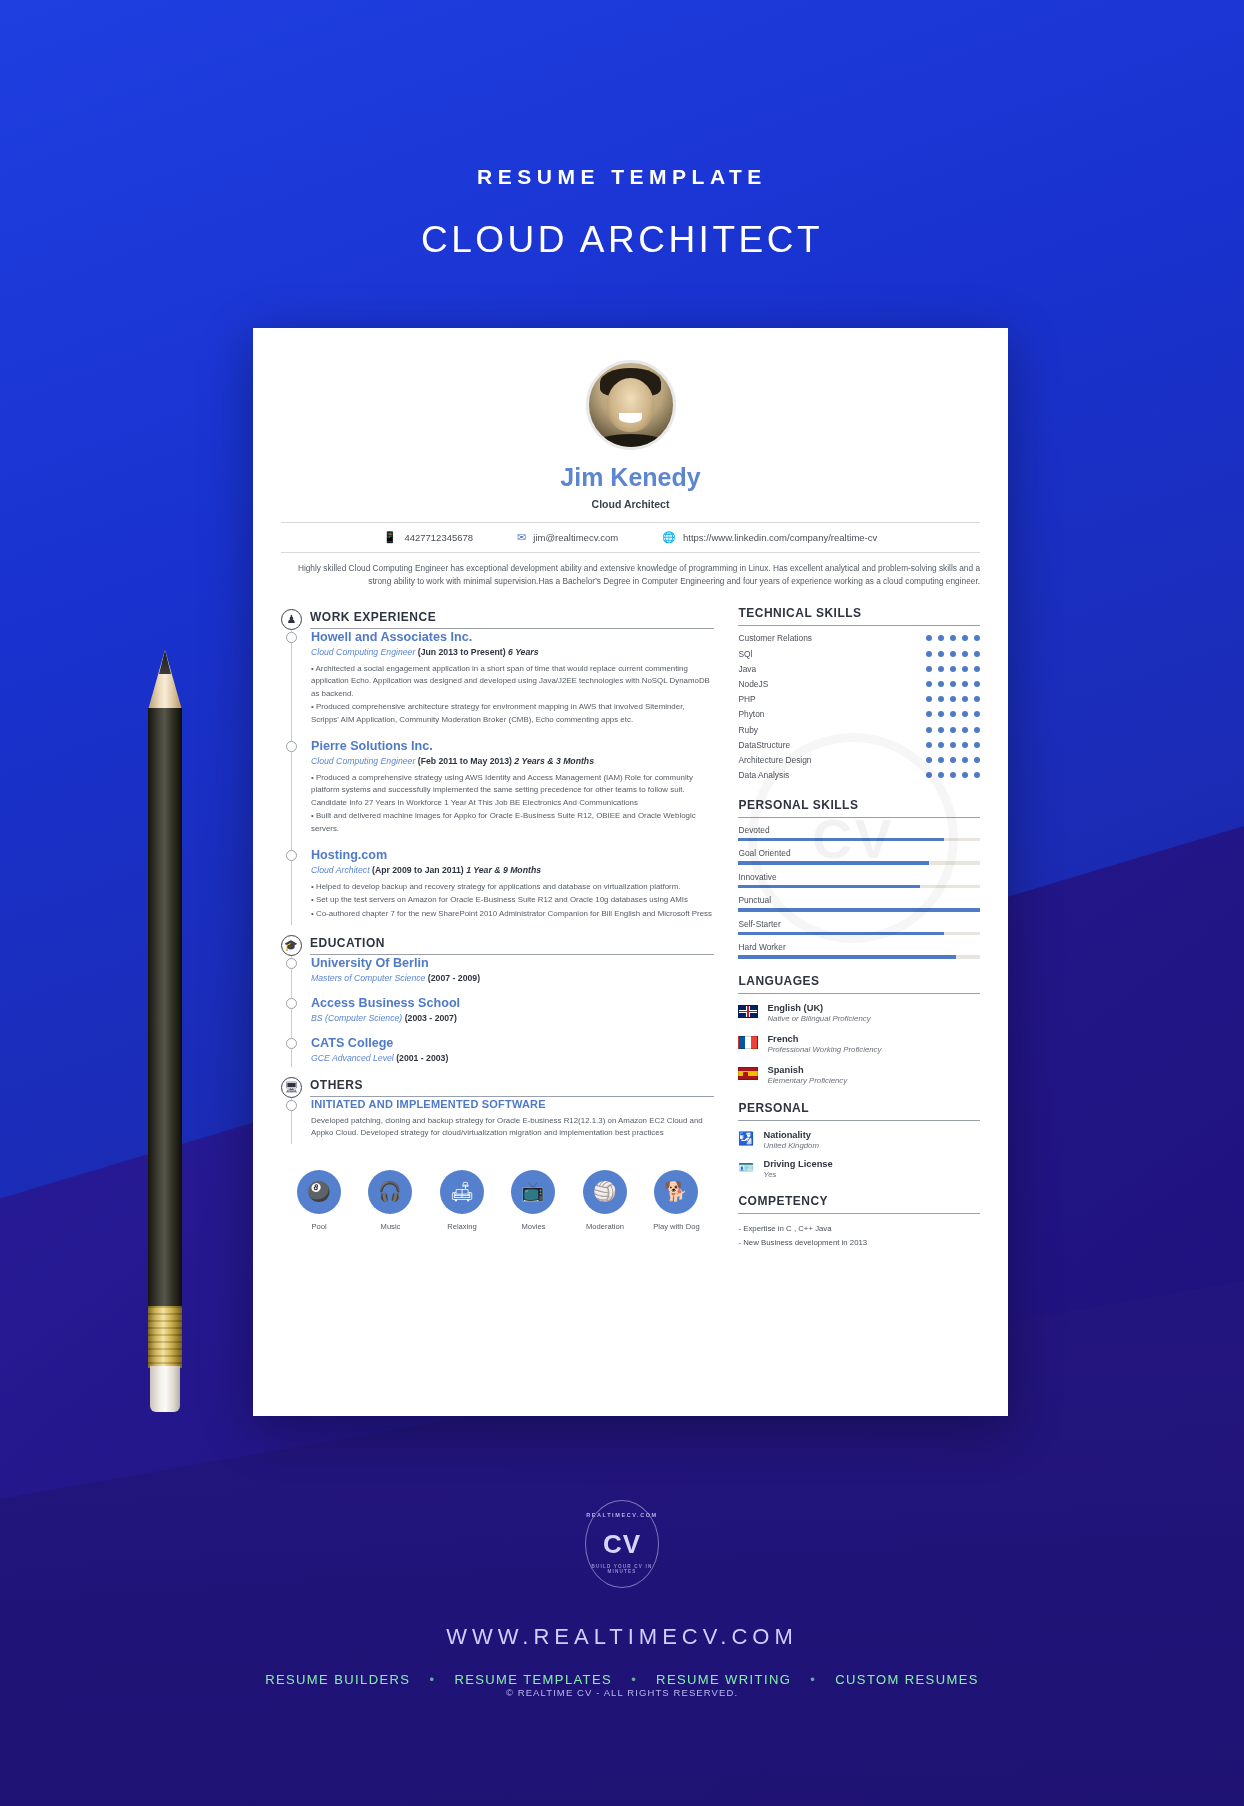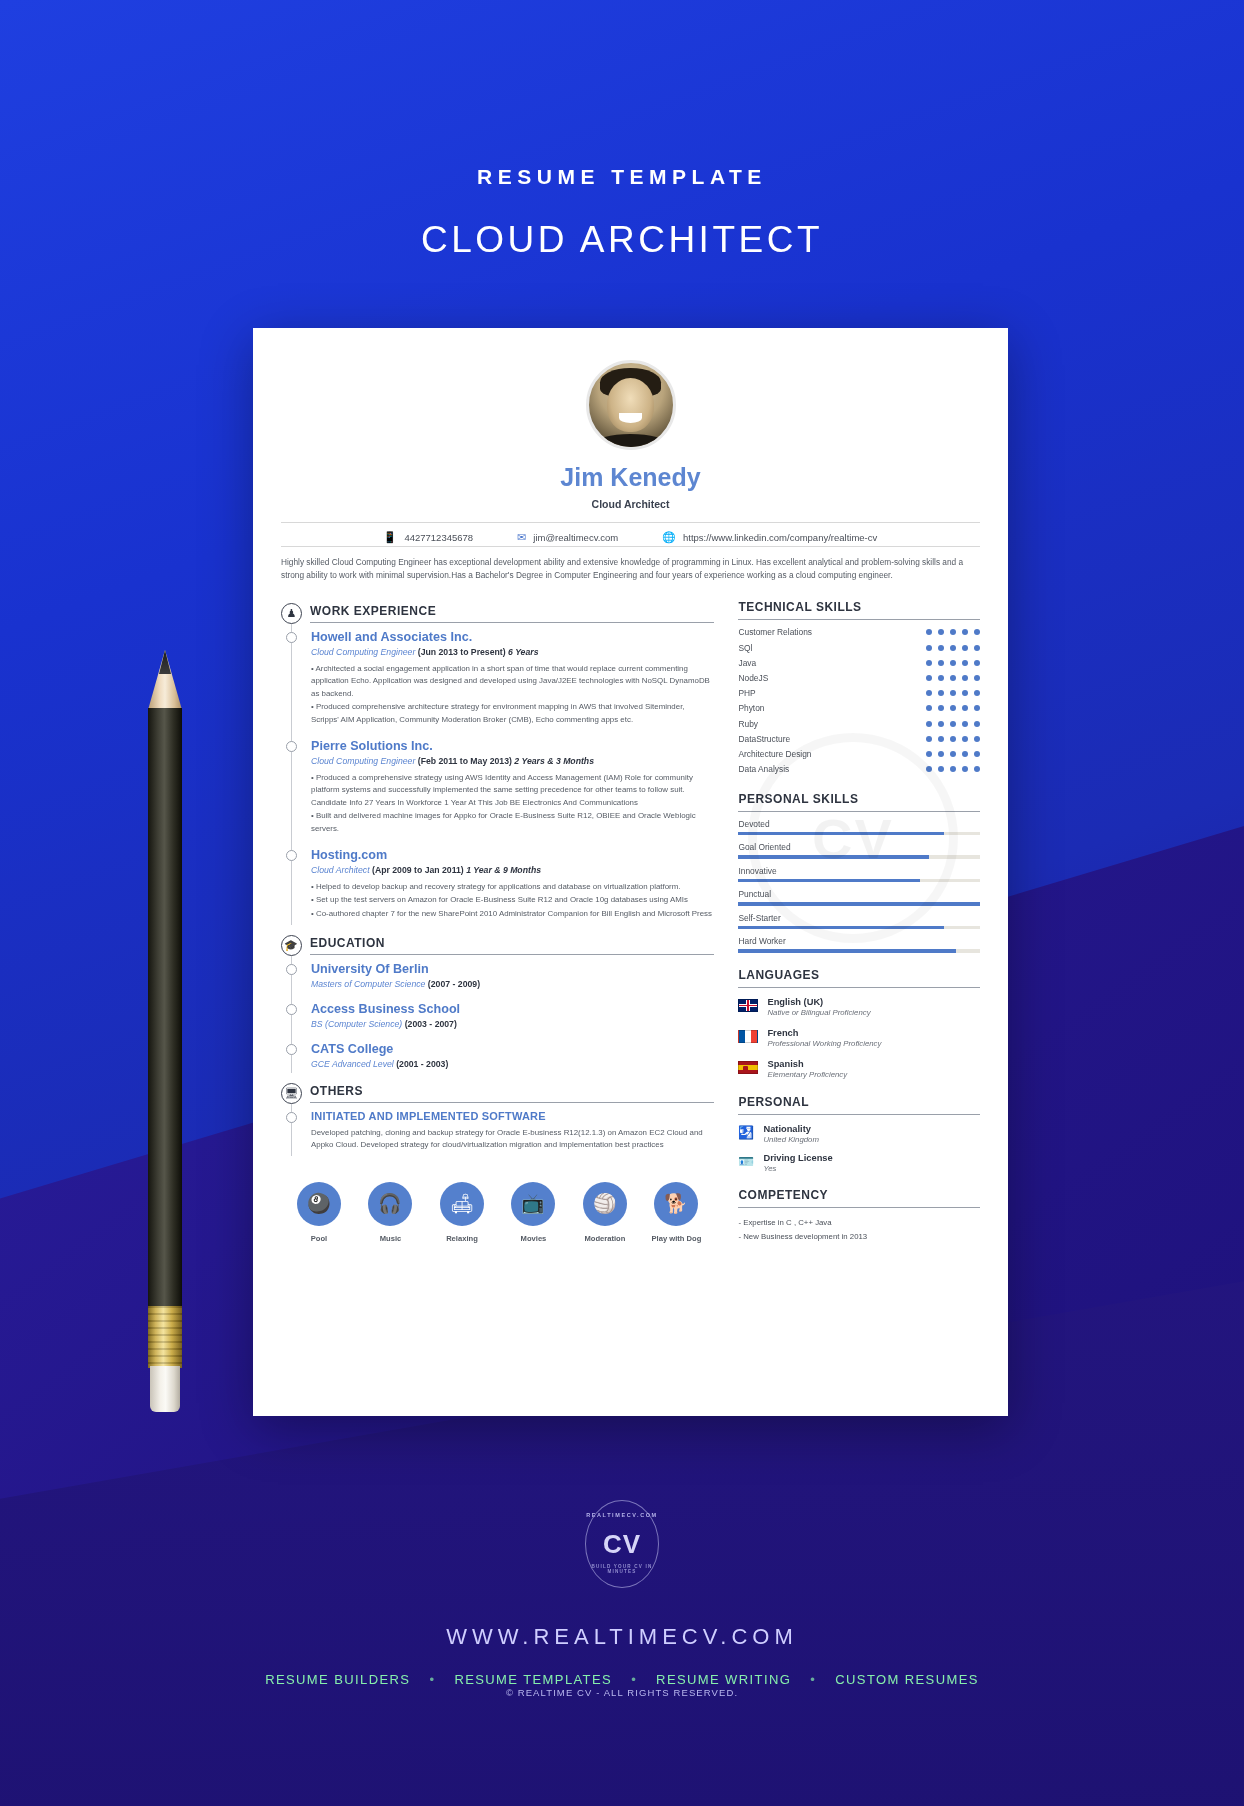--- a/index.html
+++ b/index.html
@@ -102,40 +102,40 @@
     background: #1c1812; border-radius: 50% 50% 0 0; }
 
   .name { text-align: center; margin-top: 13px; font-size: 25px; font-weight: 700; color: #5d86d1; }
   .role { text-align: center; margin-top: 6px; font-size: 10.5px; font-weight: 700; color: #3b4250; }
 
   .contact-rule { border-top: 1px solid #d8d8d8; margin-top: 12px; }
   .contacts { display: flex; justify-content: center; gap: 44px; padding: 9px 0 2px; }
   .ci { display: flex; align-items: center; gap: 7px; font-size: 9.5px; color: #4a4f58; }
   .ci .g { font-size: 11px; color: #4a76cc; line-height: 1; }
   .summary {
-    border-top: 1px solid #d8d8d8; margin-top: 1px; padding-top: 9px;
-    font-size: 8.3px; line-height: 1.62; color: #555b64; text-align: left;
+    border-top: 1px solid #d8d8d8; margin-top: 7px; padding-top: 9px;
+    font-size: 8.3px; line-height: 1.62; color: #555b64; text-align: right;
   }
 
   
   .cols { display: flex; gap: 24px; margin-top: 16px; }
   .col-left { width: 436px; }
   .col-right { width: 243px; }
 
   
   .sec { display: flex; align-items: center; gap: 8px; margin-top: 4px; }
   .sec-ic {
     width: 21px; height: 21px; border-radius: 50%; border: 1.4px solid #3c4250;
     display: flex; align-items: center; justify-content: center;
     font-size: 11px; color: #2e3440; flex: none;
   }
   .sec-t { font-size: 12px; font-weight: 700; color: #2e3440; letter-spacing: .5px;
            flex: 1; border-bottom: 1.5px solid #9aa0aa; padding-bottom: 4px; }
 
-  .tl { margin-left: 10px; border-left: 1px solid #c9ccd2; padding-left: 19px; position: relative; padding-top: 6px; padding-bottom: 4px; }
+  .tl { margin-left: 10px; border-left: 1px solid #c9ccd2; padding-left: 19px; position: relative; padding-bottom: 4px; }
   .item { position: relative; margin-bottom: 13px; }
   .item:last-child { margin-bottom: 0; }
   .dot { position: absolute; left: -25px; top: 2px; width: 11px; height: 11px;
          border-radius: 50%; border: 1.4px solid #9aa0aa; background: #fff; }
   .co { font-size: 12.6px; font-weight: 700; color: #4f7ac8; line-height: 1.25; }
   .meta { font-size: 8.7px; color: #3c4250; margin-top: 1px; }
   .meta .pos { font-style: italic; color: #5d86d1; }
   .meta .dt { font-weight: 700; color: #2e3440; }
   .meta .dur { font-style: italic; font-weight: 700; color: #2e3440; }
   .bullets { font-size: 7.9px; line-height: 1.58; color: #565c65; margin-top: 6px; }
@@ -146,21 +146,21 @@
   .edu-deg b { font-weight: 700; }
 
   .oth-t { font-size: 11px; font-weight: 700; color: #4f7ac8; letter-spacing: .2px; }
   .oth-b { font-size: 7.9px; line-height: 1.6; color: #565c65; margin-top: 5px; }
 
   
   .hobbies { display: flex; justify-content: space-between; margin: 26px 6px 0; }
   .hob { width: 64px; text-align: center; }
   .hob-c { width: 44px; height: 44px; border-radius: 50%; background: #5480cd; margin: 0 auto;
            display: flex; align-items: center; justify-content: center; color: #fff; font-size: 19px; }
-  .hob-l { font-size: 7.6px; color: #555b64; margin-top: 8px; font-weight: bold; }
+  .hob-l { font-size: 7.6px; color: #555b64; margin-top: 8px; }
 
   
   .rsec-t { font-size: 12px; font-weight: 700; color: #2e3440; letter-spacing: .5px;
             border-bottom: 1.5px solid #9aa0aa; padding-bottom: 5px; }
   .rsec { margin-bottom: 15px; }
   .rsec:first-child { margin-top: 1px; }
 
   .tsk { display: flex; align-items: center; justify-content: space-between; padding: 2.6px 0; }
   .tsk-n { font-size: 8.4px; color: #4b5059; }
   .dots { display: flex; gap: 6px; }

